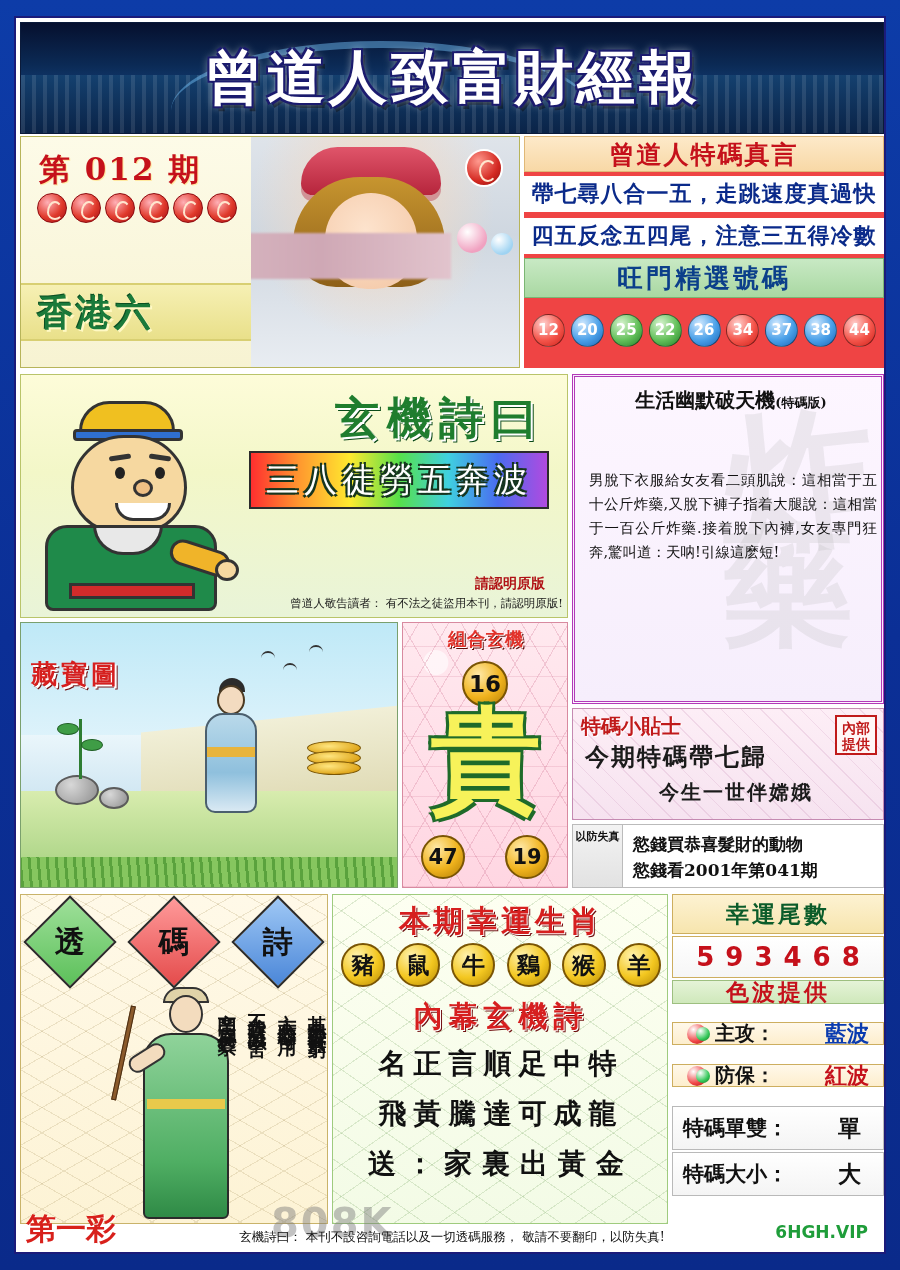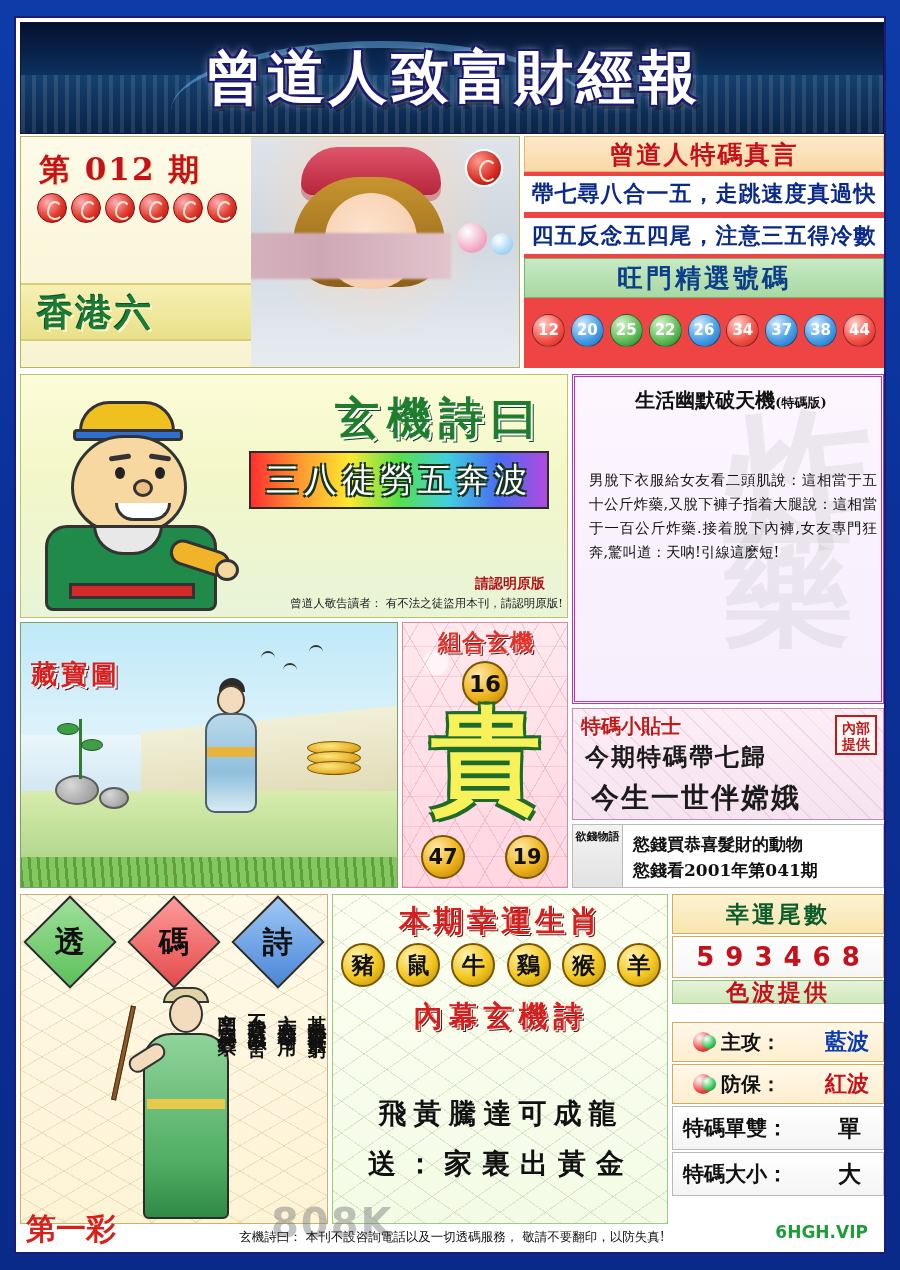--- a/index.html
+++ b/index.html
@@ -318,21 +318,21 @@
   }
   .combo::before{
     content:""; position:absolute; inset:0;
     background-image:
       repeating-linear-gradient(60deg, rgba(210,120,150,.30) 0 1px, transparent 1px 26px),
       repeating-linear-gradient(-60deg, rgba(210,120,150,.30) 0 1px, transparent 1px 26px),
       repeating-linear-gradient(0deg, rgba(210,120,150,.22) 0 1px, transparent 1px 30px);
   }
   .combo-title {
     position:absolute; left:0; top:4px; width:166px; text-align:center;
-    font-family:"DejaVu Serif", serif; font-size:23px; font-weight:bold;
+    font-family:"DejaVu Serif", serif; font-size:18px; font-weight:bold;
     color:#e2322b; letter-spacing:1px;
     text-shadow:1px 1px 0 #fff, 2px 2px 0 #5b0d0a;
   }
   .combo-ball-top {
     position:absolute; left:59px; top:38px; width:46px; height:46px; border-radius:50%;
     background:radial-gradient(circle at 34% 28%, #ffe9a8 0%, #f0b31d 55%, #b07c05 100%);
     border:2px solid #7a5504; display:flex; align-items:center; justify-content:center;
     font-size:23px; font-weight:bold; color:#111; font-family:"DejaVu Sans", sans-serif;
   }
   .combo-big {
@@ -367,22 +367,23 @@
     font-family:"DejaVu Serif", serif; font-size:20px; font-weight:bold; color:#c01a1a;
     text-shadow:1px 1px 0 #fff;
   }
   .tips-l1 {
     position:absolute; left:12px; top:32px; width:252px;
     font-family:"DejaVu Serif", serif; font-size:24px; font-weight:bold; color:#1b1b1b;
     letter-spacing:2px;
   }
   .tips-l2 {
     position:absolute; left:18px; top:70px; width:290px;
-    font-family:"DejaVu Serif", serif; font-size:28px; font-weight:bold; color:#1b1b1b;
+    font-family:"DejaVu Serif", serif; font-size:20px; font-weight:bold; color:#1b1b1b;
     letter-spacing:2px;
+    text-align:center;
   }
   .tips-seal {
     position:absolute; right:6px; top:6px; width:42px; height:40px;
     border:2px solid #c01a1a; color:#c01a1a; background:#fff6f6;
     font-family:"DejaVu Serif", serif; font-size:14px; font-weight:bold;
     line-height:1.15; text-align:center; padding-top:3px;
   }
 
   
   .money {
@@ -517,24 +518,24 @@
   }
   .color-wave {
     position:absolute; left:656px; top:962px; width:212px; height:24px;
     background:linear-gradient(180deg,#e5f3d8 0%, #cfe8bb 100%);
     border:1px solid #9dbf80;
     display:flex; align-items:center; justify-content:center;
     font-family:"DejaVu Serif", serif; font-size:23px; font-weight:bold; color:#c5111b;
     letter-spacing:3px;
   }
   .wave-row {
-    position:absolute; left:656px; width:212px; height:40px;
+    position:absolute; left:656px; width:212px; height:23px;
     background:linear-gradient(180deg,#fff8ea 0%, #fdeecd 100%);
     border:1px solid #cdae5f;
-    display:flex; align-items:center; padding-left:20px; gap:8px;
+    display:flex; align-items:center; padding-left:14px; gap:8px;
     font-family:"DejaVu Serif", serif; font-size:20px; font-weight:bold; color:#111;
   }
   .wave-row.r1 { top:1004px; }
   .wave-row.r2 { top:1046px; }
   .wave-dot {
     width:20px; height:20px; border-radius:50%; flex:0 0 auto;
     background:radial-gradient(circle at 32% 28%, #fff 0%, #ef4444 60%, #a61414 100%);
     box-shadow:6px 0 0 -2px rgba(0,0,0,0);
     position:relative;
   }
@@ -701,21 +702,21 @@
     </div>
 
     <div class="tips">
       <div class="tips-t">特碼小貼士</div>
       <div class="tips-seal">內部提供</div>
       <div class="tips-l1">今期特碼帶七歸</div>
       <div class="tips-l2">今生一世伴嫦娥</div>
     </div>
 
     <div class="money">
-      <div class="money-tag">欲錢物語</div>
+      <div class="money-tag">以防失真</div>
       <div class="money-l1">慾錢買恭喜髮財的動物</div>
       <div class="money-l2">慾錢看2001年第041期</div>
     </div>
 
     <div class="toum">
       <div class="diamond d1">
           <span>透</span>
         </div>
       <div class="diamond d2">
           <span>碼</span>
@@ -743,20 +744,21 @@
       <div class="z-title">本期幸運生肖</div>
       <div class="z-balls">
         <div class="z-ball">豬</div>
         <div class="z-ball">鼠</div>
         <div class="z-ball">牛</div>
         <div class="z-ball">鷄</div>
         <div class="z-ball">猴</div>
         <div class="z-ball">羊</div>
       </div>
       <div class="z-sub">內幕玄機詩</div>
+      <div class="z-line a">名正言順足中特</div>
       <div class="z-line b">飛黃騰達可成龍</div>
       <div class="z-line c">送：家裏出黃金</div>
     </div>
 
     <div class="luck-tail">幸運尾數</div>
     <div class="luck-nums">
       <span>5</span>
       <span>9</span>
       <span>3</span>
       <span>4</span>

